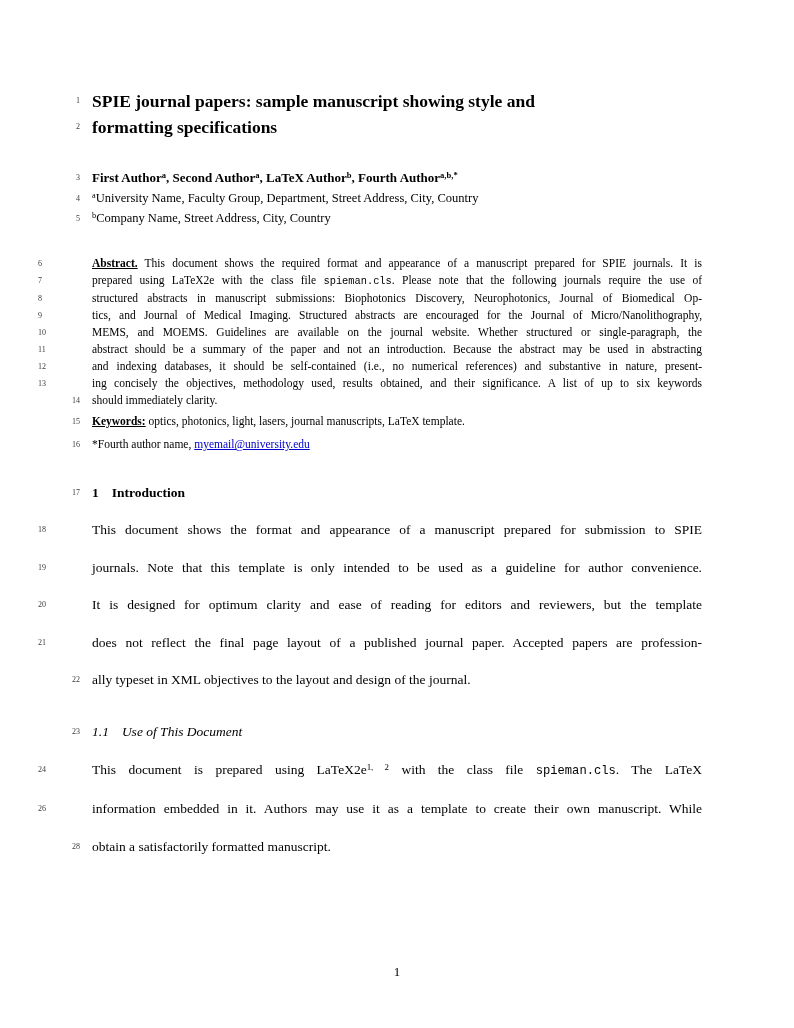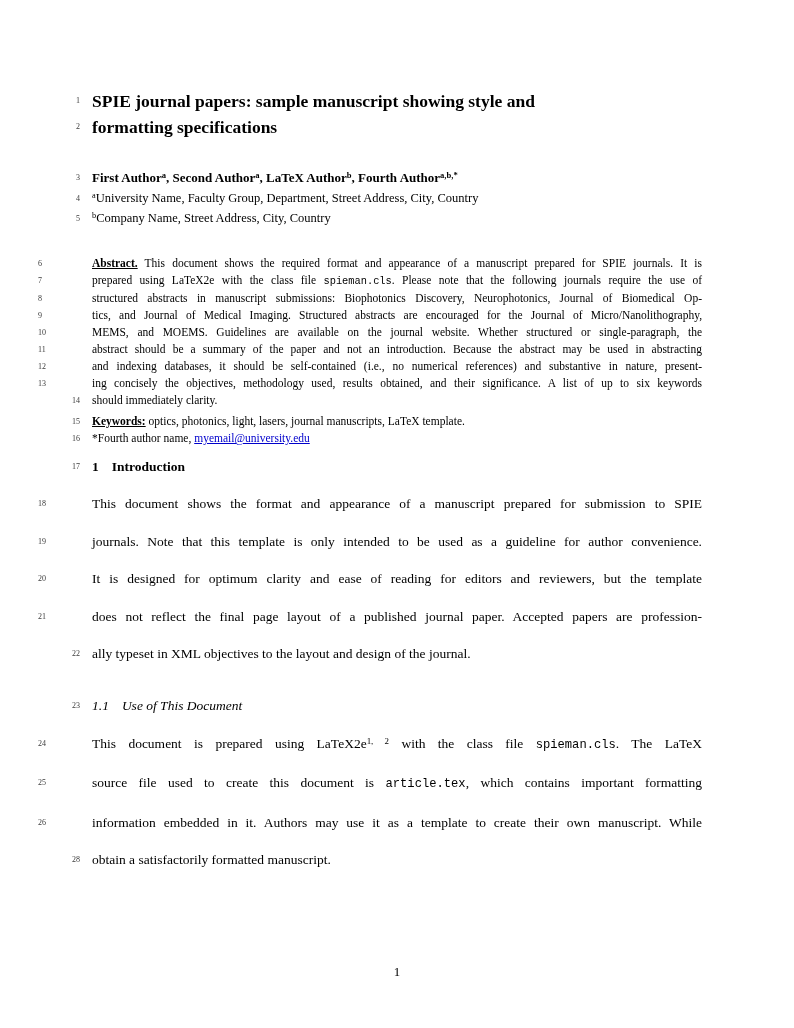--- a/index.html
+++ b/index.html
@@ -21,23 +21,23 @@
   .seg-i{}
   .seg-m{font-family:"Liberation Mono","DejaVu Sans Mono",monospace;font-size:90%;}
   .seg-sup{position:relative;top:-0.45em;font-size:66%;}
   .seg-secnum{margin-right:13px;}
   a.seg-link{color:var(--link-color,#0000cc);text-decoration:underline;cursor:pointer;}
 
   .title{font-size:17.5px;font-weight:bold;line-height:26px;margin-bottom:28px;}
   .authors{font-size:13px;font-weight:bold;line-height:20px;}
   .affiliations{font-size:12.5px;line-height:19px;margin-bottom:26px;}
   .abstract{font-size:11.5px;line-height:17px;margin-bottom:4px;}
-  .keywords{font-size:11.5px;line-height:17px;margin-bottom:0;}
+  .keywords{font-size:11.5px;line-height:17px;margin-bottom:6px;}
   .correspondence{font-size:11.5px;line-height:17px;}
-  .section-heading{font-size:13.5px;font-weight:bold;line-height:24px;margin-top:8px;margin-bottom:6px;}
+  .section-heading{font-size:13.5px;font-weight:bold;line-height:24px;margin-top:28px;margin-bottom:6px;}
   .body{font-size:13.5px;line-height:37.6px;}
   .subsection-heading{font-size:13.5px;font-style:italic;line-height:37.6px;margin-top:14px;}
   .footer{position:absolute;bottom:48px;left:0;right:0;text-align:center;font-size:13px;color:#000;}
 </style>
 </head>
 <body>
 
 <div class="page">
   <div class="content" id="doc">
       <div class="block title">
@@ -76,19 +76,18 @@
         <div class="line j"><span class="lnum">19</span><span>journals. Note that this template is only intended to be used as a guideline for author convenience.</span></div>
         <div class="line j"><span class="lnum">20</span><span>It is designed for optimum clarity and ease of reading for editors and reviewers, but the template</span></div>
         <div class="line j"><span class="lnum">21</span><span>does not reflect the final page layout of a published journal paper. Accepted papers are profession-</span></div>
         <div class="line"><span class="lnum">22</span><span>ally typeset in XML objectives to the layout and design of the journal.</span></div>
       </div>
       <div class="block subsection-heading">
         <div class="line"><span class="lnum">23</span><span class="seg-secnum">1.1</span><span>Use of This Document</span></div>
       </div>
       <div class="block body">
         <div class="line j"><span class="lnum">24</span><span>This document is prepared using LaTeX2e</span><span class="seg-sup">1, 2</span><span> with the class file </span><span class="seg-m">spieman.cls</span><span>. The LaTeX</span></div>
-        <div class="line j"><span class="lnum">25</span><span>source file used to create this document is </span><span class="seg-m">article.tex</span><span>, which contains important formatting</span></div>
         <div class="line j"><span class="lnum">26</span><span>information embedded in it. Authors may use it as a template to create their own manuscript. While</span></div>
         <div class="line"><span class="lnum">28</span><span>obtain a satisfactorily formatted manuscript.</span></div>
       </div>
     </div>
   <div class="footer">1</div>
 </div>
 
 </body></html>

